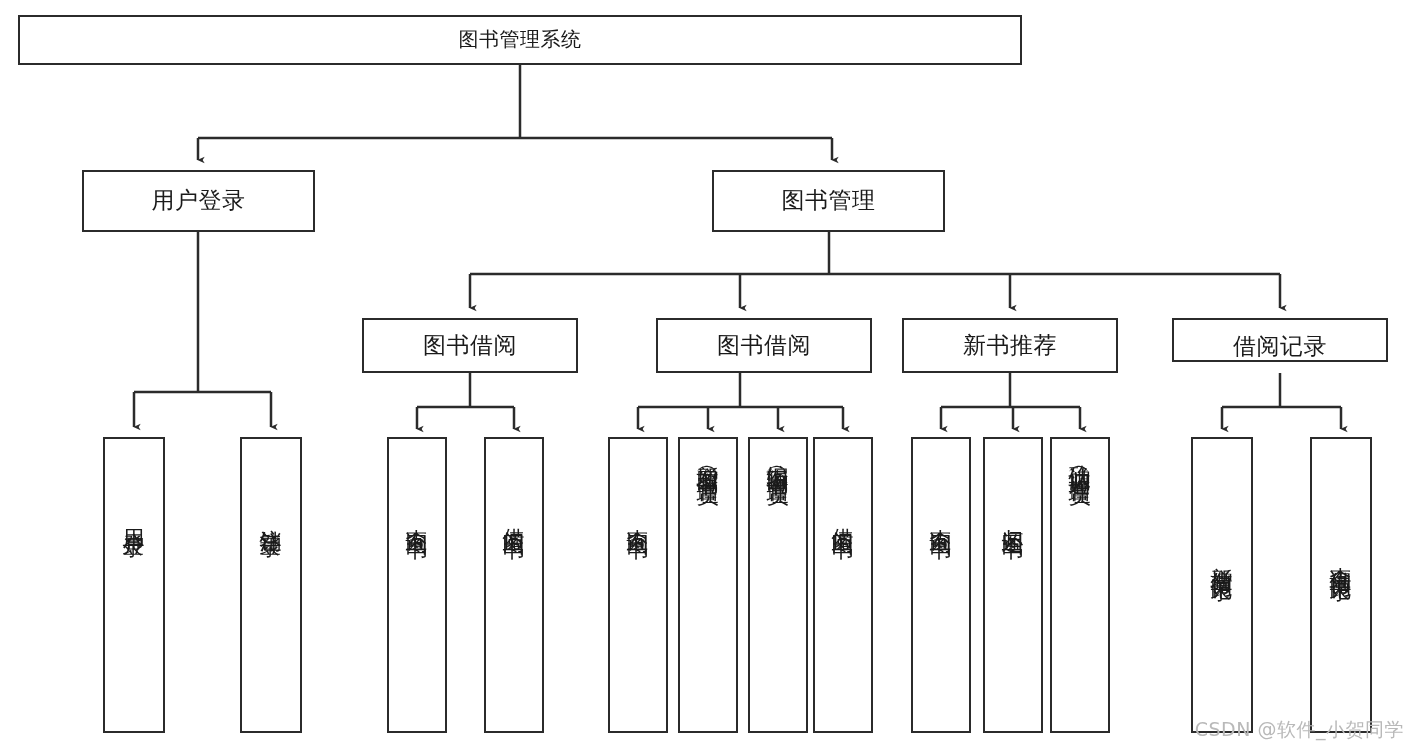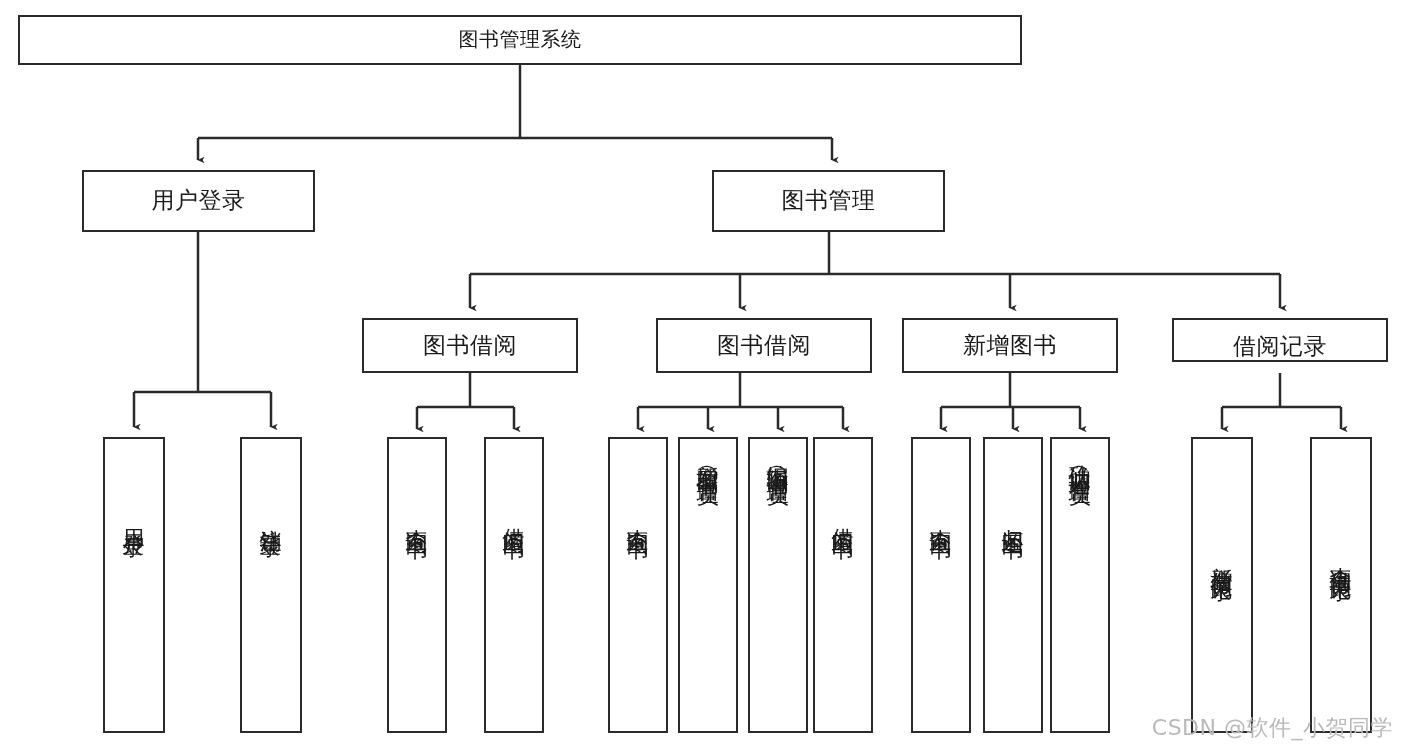--- a/index.html
+++ b/index.html
@@ -59,23 +59,23 @@
     font-size: 22px;
     line-height: 1.05;
     letter-spacing: 3px;
     white-space: nowrap;
   }
   .v-node.tall-pad { padding-top: 8px; }
   .v-node.mid-pad { padding-top: 72px; }
   .v-node.low-pad { padding-top: 110px; }
   #watermark {
     position: absolute;
-    right: 12px;
+    right: 1px;
     bottom: 4px;
-    font-size: 22px;
+    font-size: 19px;
     color: #b9b9b9;
     white-space: nowrap;
     letter-spacing: 0.5px;
   }
 </style>
 </head>
 <body>
 
 <div id="canvas">
 
@@ -140,21 +140,21 @@
     <span class="lbl">图书管理</span>
   </div>
 
   <div class="node h-node" style="left:362px; top:318px; width:216px; height:55px;">
     <span class="lbl">图书借阅</span>
   </div>
   <div class="node h-node" style="left:632px; top:318px; width:216px; height:55px;margin-left:24px;">
     <span class="lbl">图书借阅</span>
   </div>
   <div class="node h-node" style="left:902px; top:318px; width:216px; height:55px;">
-    <span class="lbl">新增图书</span>
+    <span class="lbl">新书推荐</span>
   </div>
   <div class="node h-node" style="left:1172px; top:318px; width:216px; height:44px;align-items:flex-end;">
     <span class="lbl">借阅记录</span>
   </div>
 
   <div class="node v-node mid-pad" style="left:103px; top:437px; width:62px; height:296px;">
     <span class="lbl">用户登录</span>
   </div>
   <div class="node v-node mid-pad" style="left:240px; top:437px; width:62px; height:296px;">
     <span class="lbl">注销登录</span>

